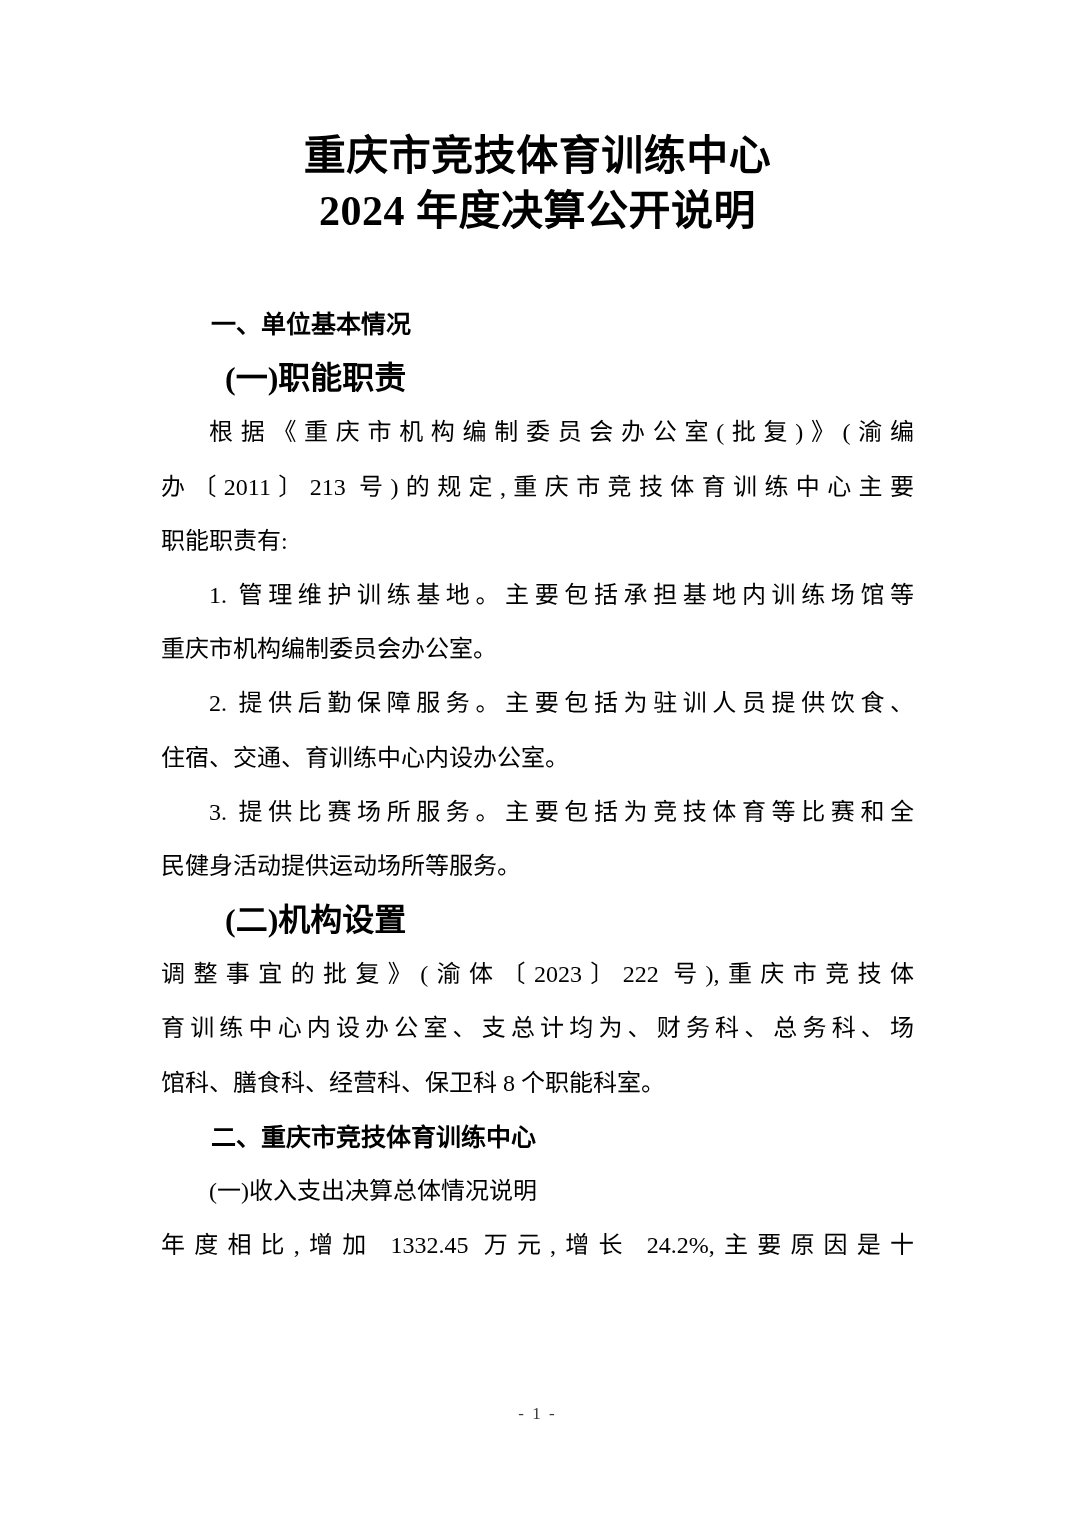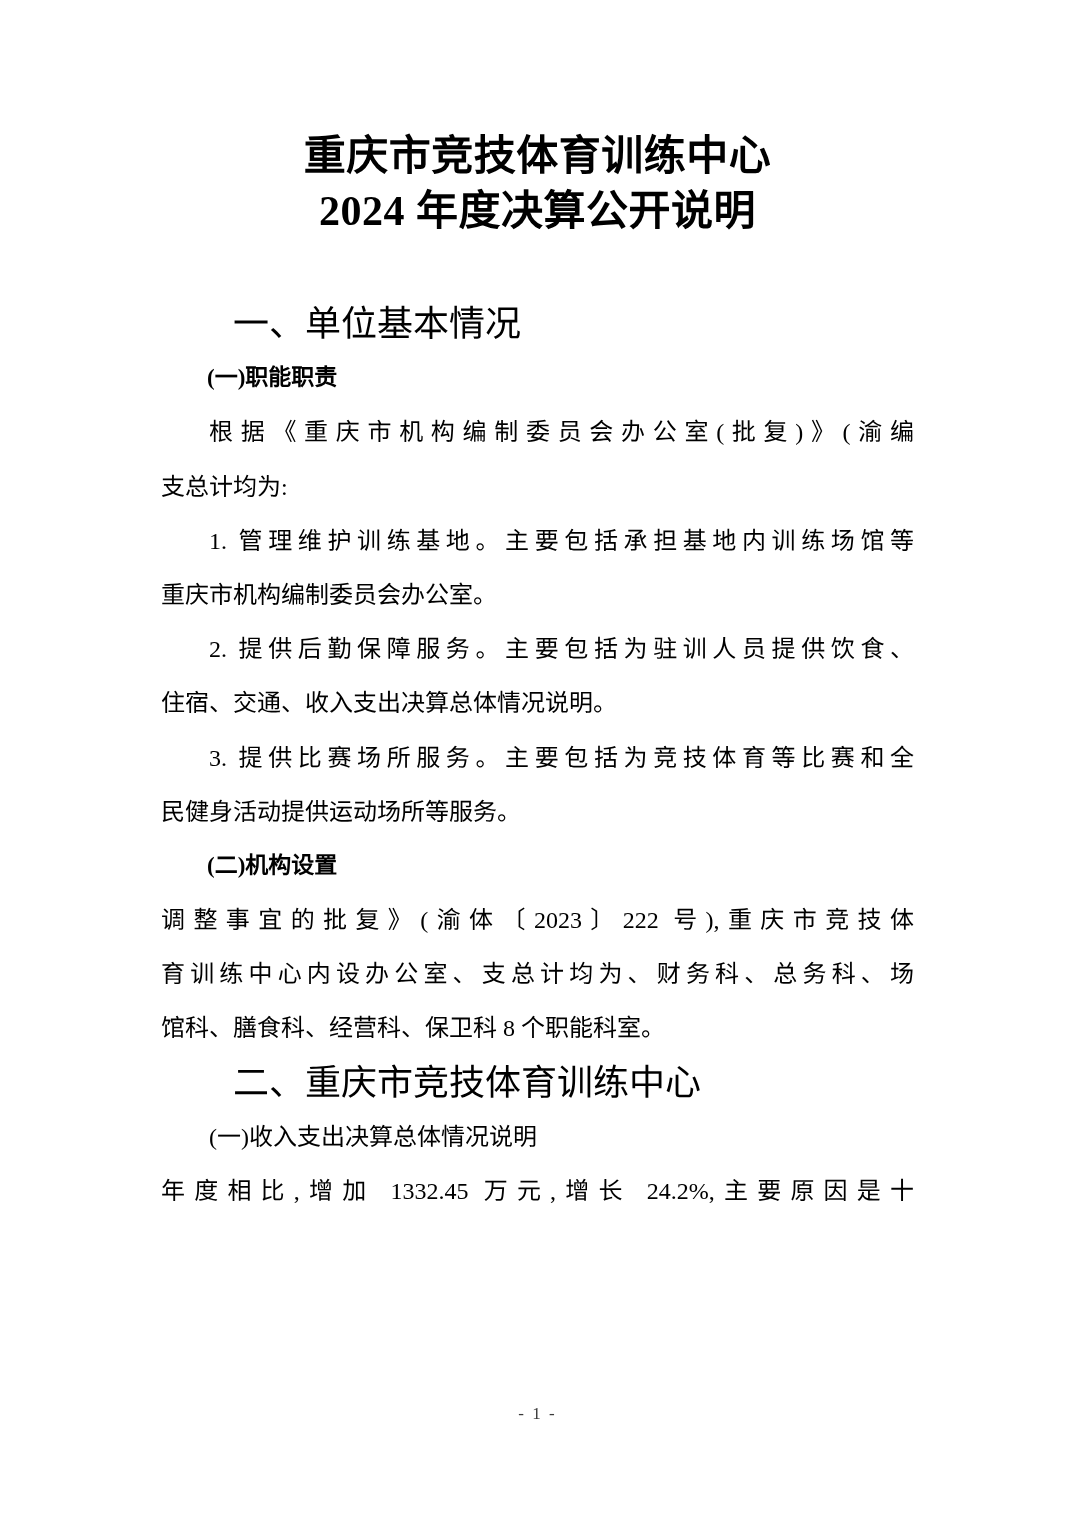--- a/index.html
+++ b/index.html
@@ -45,26 +45,26 @@
   .j {
     white-space: normal;
     text-align: justify;
     text-align-last: justify;
   }
   .ind {
     text-indent: 2em;
   }
   .h1 {
     font-family: "Liberation Sans", sans-serif;
-    font-weight: normal;
-    font-size: 36px;
+    font-weight: bold;
+    font-size: 25px;
   }
   .h2 {
     font-weight: bold;
-    font-size: 23px;
+    font-size: 32px;
   }
   .h3 {
     font-weight: normal;
   }
   .footer {
     position: absolute;
     top: 1404px;
     left: 0;
     width: 100%;
     text-align: center;
@@ -81,25 +81,26 @@
 
   <header class="title-block">
     <div class="title-line">重庆市竞技体育训练中心</div>
     <div class="title-line">2024 年度决算公开说明</div>
   </header>
 
   <main class="content">
     <div class="line h1 ind">一、单位基本情况</div>
     <div class="line h2 ind">(一)职能职责</div>
     <div class="line ind j">根据《重庆市机构编制委员会办公室(批复)》(渝编</div>
-    <div class="line">支总计均为:</div>
+    <div class="line j">办〔2011〕213 号)的规定,重庆市竞技体育训练中心主要</div>
+    <div class="line">职能职责有:</div>
     <div class="line ind j">1. 管理维护训练基地。主要包括承担基地内训练场馆等</div>
     <div class="line">重庆市机构编制委员会办公室。</div>
     <div class="line ind j">2. 提供后勤保障服务。主要包括为驻训人员提供饮食、</div>
-    <div class="line">住宿、交通、收入支出决算总体情况说明。</div>
+    <div class="line">住宿、交通、育训练中心内设办公室。</div>
     <div class="line ind j">3. 提供比赛场所服务。主要包括为竞技体育等比赛和全</div>
     <div class="line">民健身活动提供运动场所等服务。</div>
     <div class="line h2 ind">(二)机构设置</div>
     <div class="line j">调整事宜的批复》(渝体〔2023〕222 号),重庆市竞技体</div>
     <div class="line j">育训练中心内设办公室、支总计均为、财务科、总务科、场</div>
     <div class="line">馆科、膳食科、经营科、保卫科 8 个职能科室。</div>
     <div class="line h1 ind">二、重庆市竞技体育训练中心</div>
     <div class="line h3 ind">(一)收入支出决算总体情况说明</div>
     <div class="line j">年度相比,增加 1332.45 万元,增长 24.2%,主要原因是十</div>
   </main>

